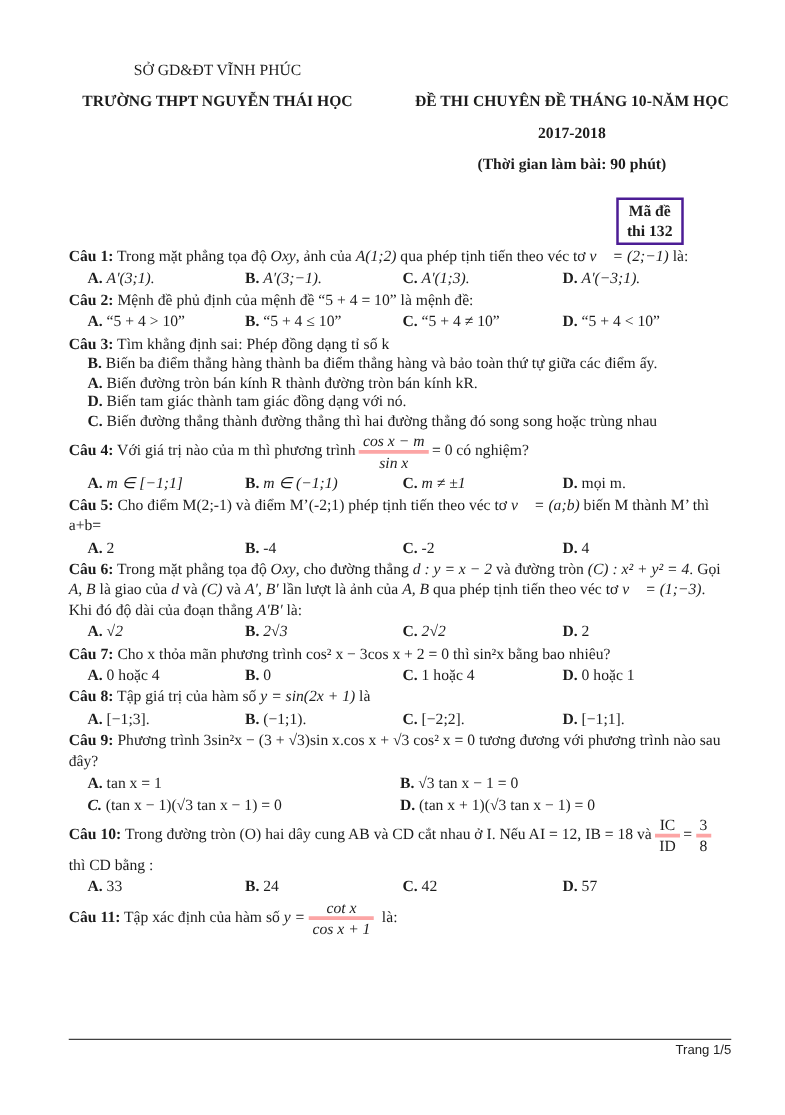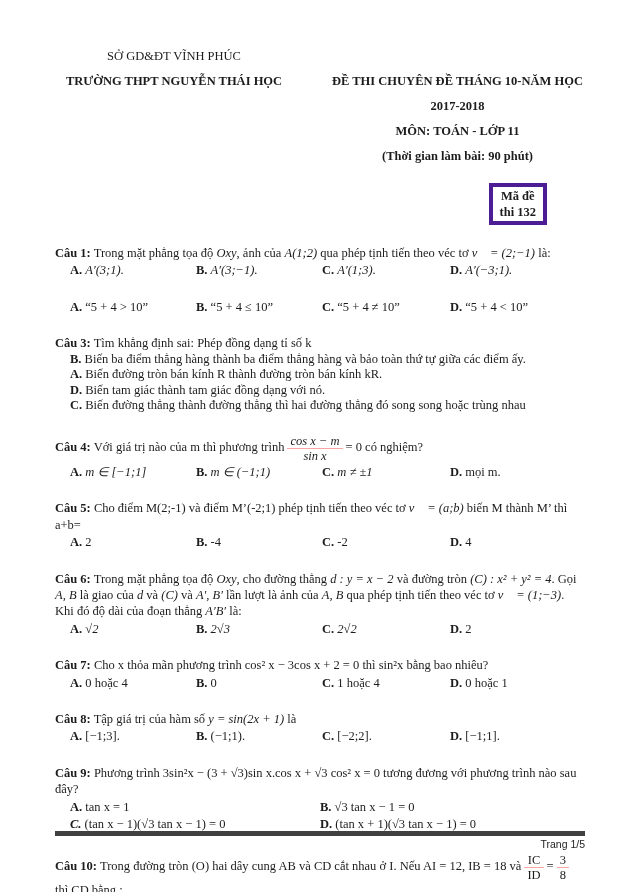--- a/index.html
+++ b/index.html
@@ -16,55 +16,55 @@
   .content { padding: 0 43px 0 55px; }
   
   .hdr-row { display: flex; gap: 37px; }
   .hl { width: 238px; text-align: center; line-height: 25px; }
   .hr { flex: 1; text-align: center; line-height: 25px; }
   .b { font-weight: bold; }
   .hdr { margin-top: 44px; }
   
   .code-row { display: flex; justify-content: flex-end; padding-right: 38px; margin-top: 14px; }
   .code-box {
-    border: 4px solid #4c1d95;
+    border: 2px solid #4c1d95;
     padding: 1px 7px;
     text-align: center;
     font-weight: bold;
     line-height: 16px;
     font-size: 12.5px;
   }
   
-  .q { margin-top: 20px; line-height: 16.4px; }
+  .q { margin-top: 1px; line-height: 16.4px; }
   .q-stem { text-align: left; }
   .ql { font-weight: bold; }
   .i { font-style: italic; }
   .opts4 { display: flex; margin-left: 15px; margin-top: 1px; }
   .opts4 .o1 { width: 126px; }
   .opts4 .o2 { width: 126px; }
   .opts4 .o3 { width: 128px; }
   .opts4 .o4 { flex: 1; }
   .opts2 { display: flex; margin-left: 15px; margin-top: 1px; }
   .opts2 .o1 { width: 250px; }
   .opts2 .o2 { flex: 1; }
   .optv { margin-left: 15px; line-height: 15.6px; }
   .frac {
     display: inline-block;
     vertical-align: middle;
     text-align: center;
     line-height: 14px;
     margin: 0 3px;
   }
-  .frac .fnum { display: block; border-bottom: 1px solid #fca5a5; padding: 0 3px; }
+  .frac .fnum { display: block; border-bottom: 3px solid #fca5a5; padding: 0 3px; }
   .frac .fden { display: block; padding: 0 3px; }
   
   .footer {
     position: absolute;
     left: 55px; right: 43px; top: 831px;
-    border-top: 5px solid #404040;
+    border-top: 1px solid #404040;
     text-align: right;
     font-family: "Liberation Sans", sans-serif;
     font-size: 10.5px;
     color: #222;
     padding-top: 2px;
   }
 </style>
 </head>
 <body>
 
@@ -75,24 +75,20 @@
       <div class="hdr-row">
         <div class="hl">SỞ GD&amp;ĐT VĨNH PHÚC</div>
         <div class="hr"></div>
       </div>
       <div class="hdr-row">
         <div class="hl b">TRƯỜNG THPT NGUYỄN THÁI HỌC</div>
         <div class="hr b">ĐỀ THI CHUYÊN ĐỀ THÁNG 10-NĂM HỌC 2017-2018</div>
       </div>
       <div class="hdr-row">
         <div class="hl"></div>
-        <div class="hr b">MÔN: TOÁN - LỚP 11</div>
-      </div>
-      <div class="hdr-row">
-        <div class="hl"></div>
         <div class="hr b">(Thời gian làm bài: 90 phút)</div>
       </div>
     </div>
 
     <div class="code-row">
       <div class="code-box">
         <div>Mã đề</div>
         <div>thi 132</div>
       </div>
     </div>
@@ -101,20 +97,21 @@
       <div class="q-stem"><span class="ql">Câu 1:</span> <span>Trong mặt phẳng tọa độ </span><span class="i">Oxy</span><span>, ảnh của </span><span class="i">A(1;2)</span><span> qua phép tịnh tiến theo véc tơ </span><span class="i">v⃗ = (2;−1)</span><span> là:</span></div>
       <div class="opts4">
         <div class="o1"><span class="b">A.</span> <span class="i">A′(3;1).</span></div>
         <div class="o2"><span class="b">B.</span> <span class="i">A′(3;−1).</span></div>
         <div class="o3"><span class="b">C.</span> <span class="i">A′(1;3).</span></div>
         <div class="o4"><span class="b">D.</span> <span class="i">A′(−3;1).</span></div>
       </div>
     </div>
 
     <div class="q">
+      <div class="q-stem"><span class="ql">Câu 2:</span> <span>Mệnh đề phủ định của mệnh đề “5 + 4 = 10” là mệnh đề:</span></div>
       <div class="opts4">
         <div class="o1"><span class="b">A.</span> <span>“5 + 4 &gt; 10”</span></div>
         <div class="o2"><span class="b">B.</span> <span>“5 + 4 ≤ 10”</span></div>
         <div class="o3"><span class="b">C.</span> <span>“5 + 4 ≠ 10”</span></div>
         <div class="o4"><span class="b">D.</span> <span>“5 + 4 &lt; 10”</span></div>
       </div>
     </div>
 
     <div class="q">
       <div class="q-stem"><span class="ql">Câu 3:</span> <span>Tìm khẳng định sai: Phép đồng dạng tỉ số k</span></div>

